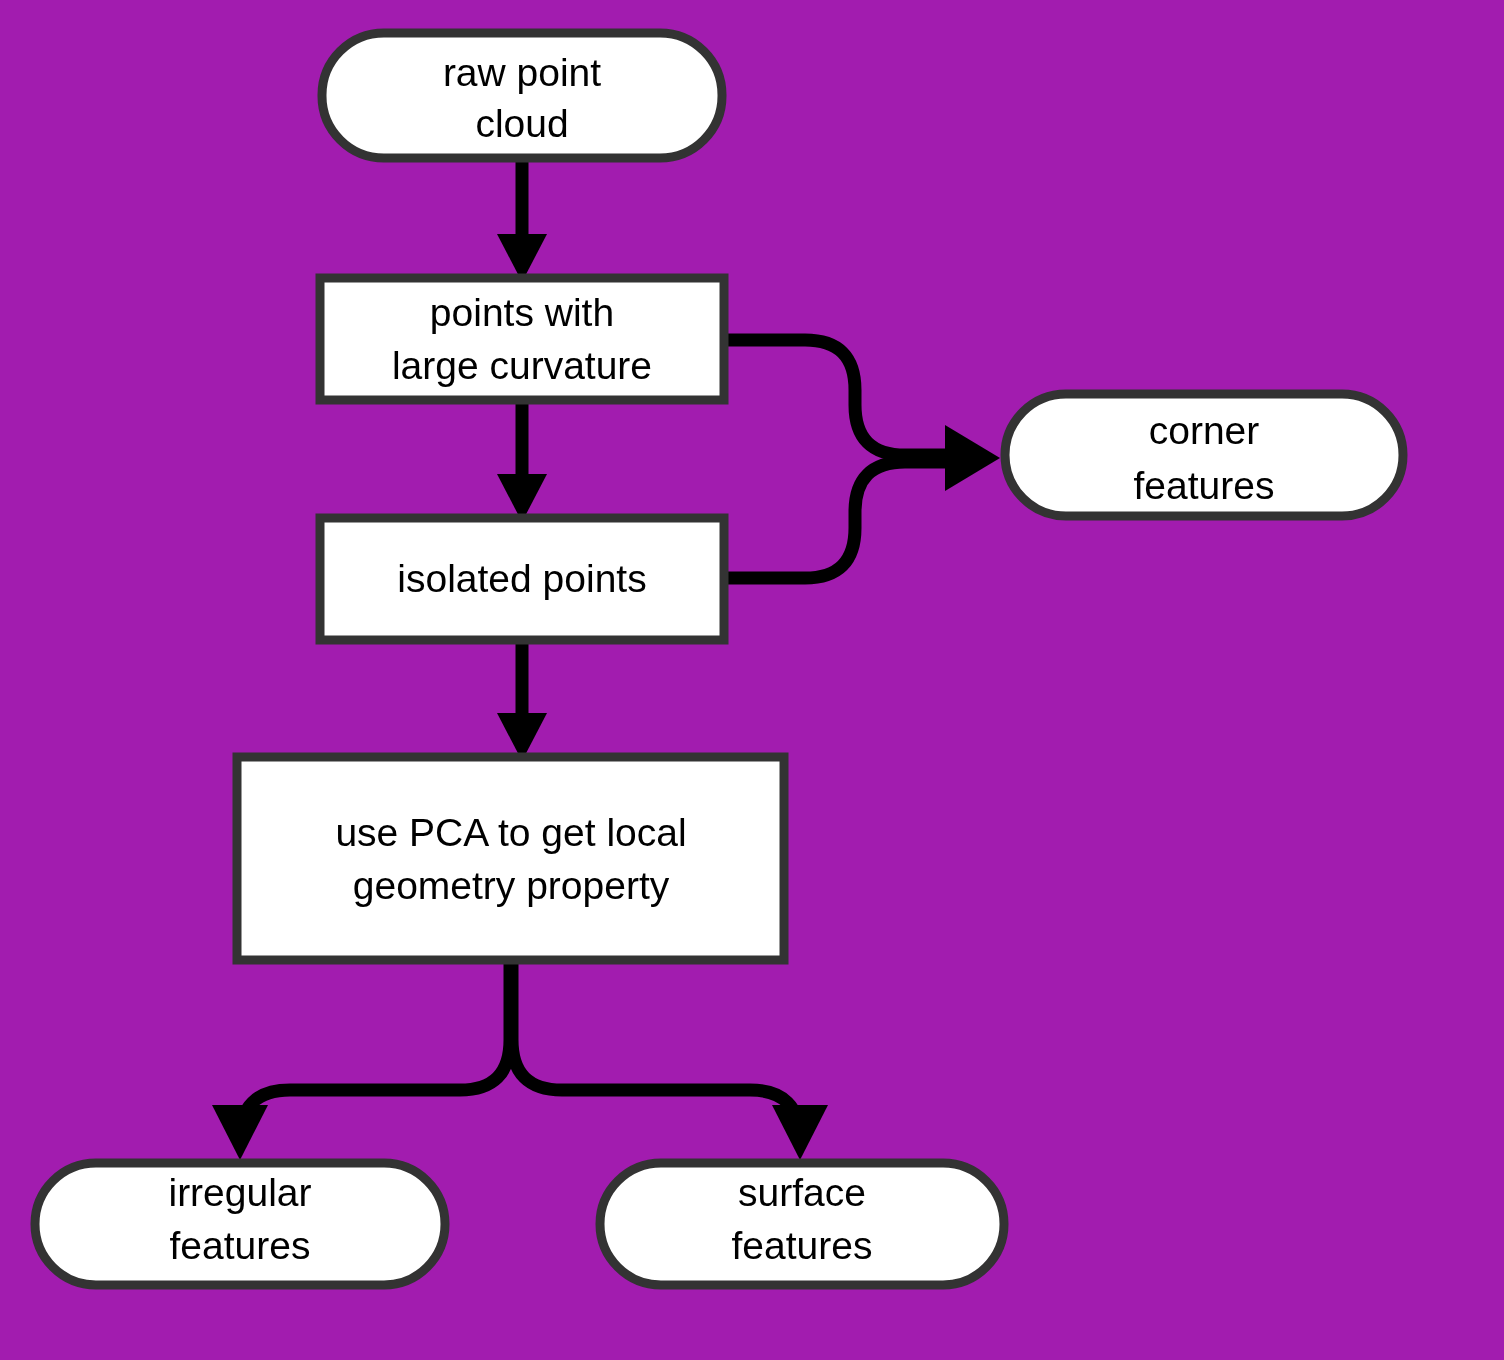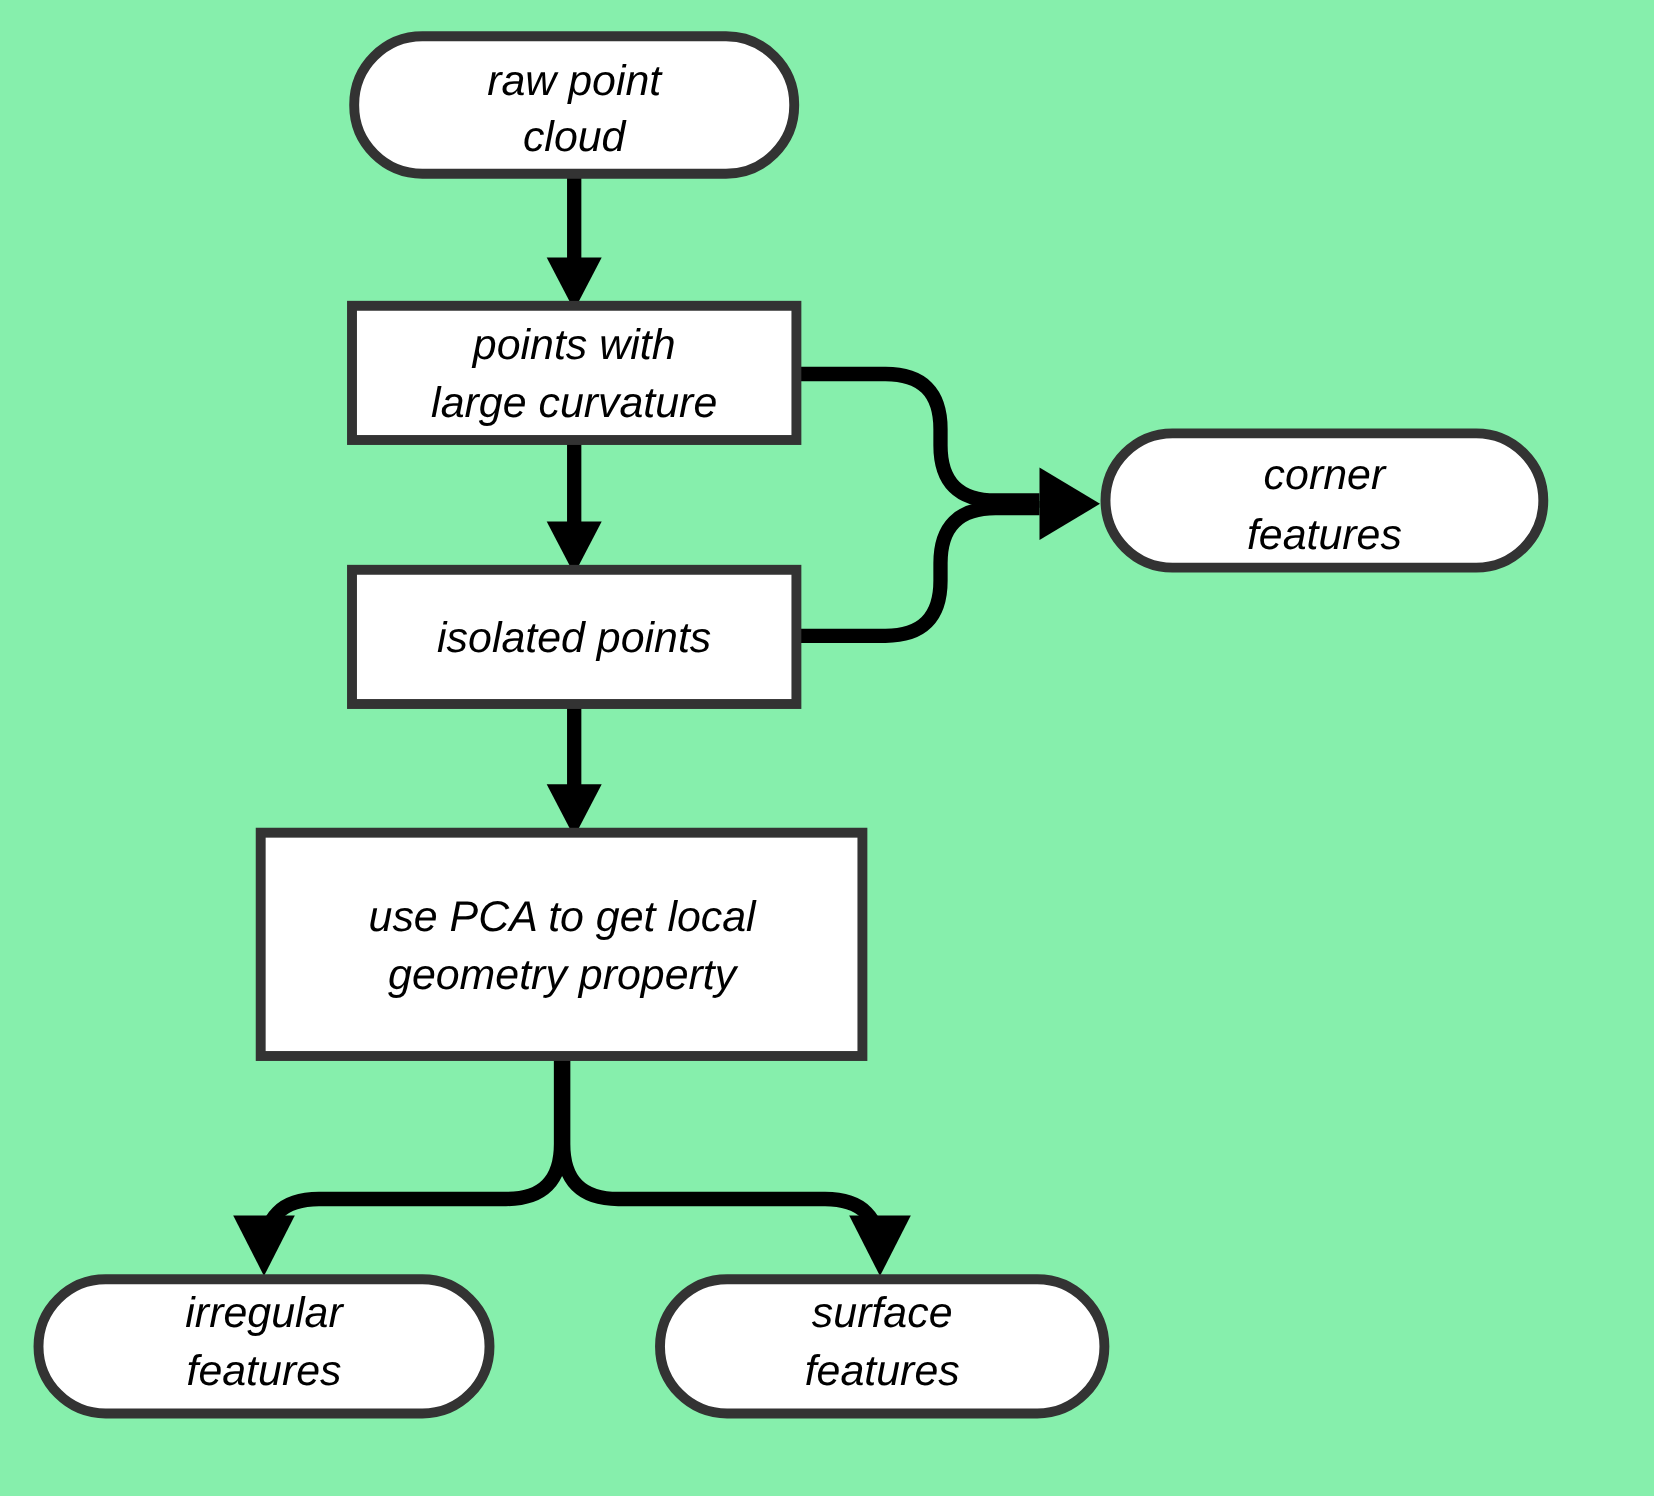--- a/index.html
+++ b/index.html
@@ -4,23 +4,22 @@
 <style>
   html, body {
     margin: 0;
     padding: 0;
     background: #ffffff;
   }
   #canvas {
     position: relative;
     width: 1504px;
     height: 1360px;
-    background: #86efac;
+    background: #a21caf;
     overflow: hidden;
-    font-style: italic;
   }
   svg#diagram {
     position: absolute;
     top: 0;
     left: 0;
     width: 1504px;
     height: 1360px;
     display: block;
   }
   .node-shape {

